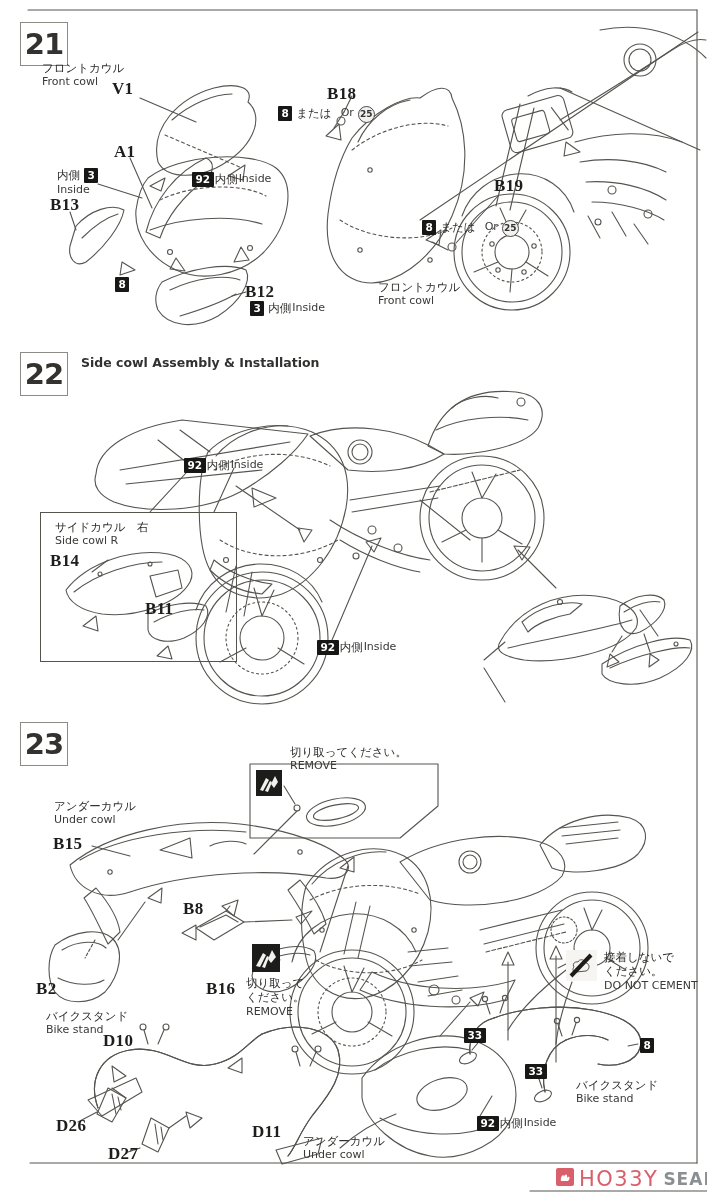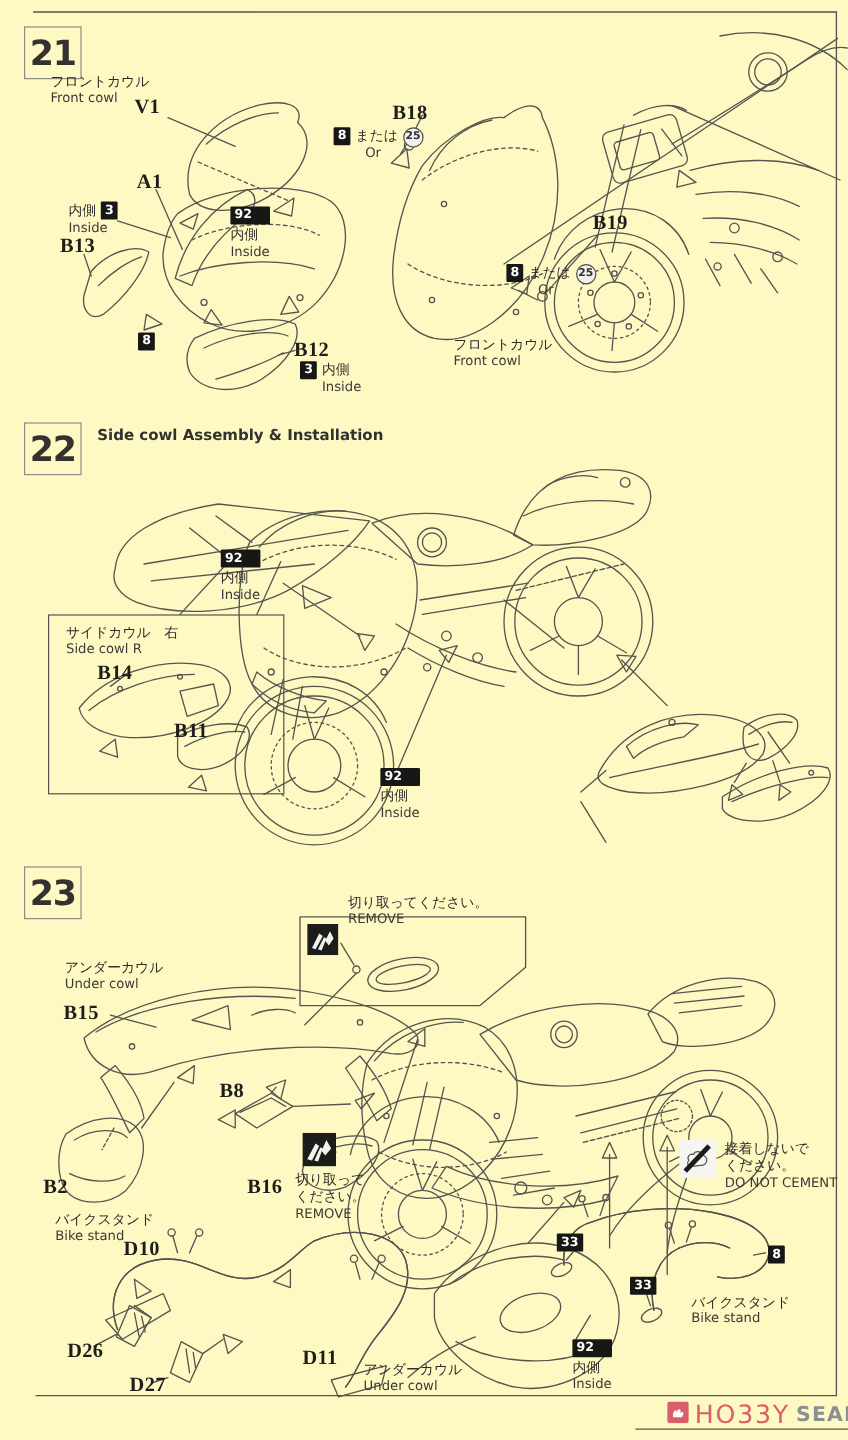--- a/index.html
+++ b/index.html
@@ -1,18 +1,18 @@
 <!DOCTYPE html>
 <html><head>
 <meta charset="utf-8">
 <style>
   html,body{margin:0;padding:0;background:#d8d7d4;}
   #page{
     position:relative;width:707px;height:1200px;margin:0 auto;
-    background:#fef9c3;overflow:hidden;
+    background:#ffffff;overflow:hidden;
     font-family:"DejaVu Sans","Liberation Sans",sans-serif;color:#2c2b29;
   }
   svg.art{position:absolute;left:0;top:0;}
   svg.art path,svg.art circle,svg.art rect,svg.art ellipse,svg.art line,svg.art polygon{
     stroke:#56544f;stroke-width:1.1;fill:none;stroke-linecap:round;stroke-linejoin:round;
   }
   .abs{position:absolute;}
   .step-head{position:absolute;display:flex;align-items:flex-start;}
   .step-num{width:46px;height:42px;border:1.5px solid #8d8b86;display:flex;align-items:center;
     justify-content:center;font-size:29px;font-weight:700;color:#333230;letter-spacing:-1px;}
@@ -21,21 +21,21 @@
   .st-en{font-size:12.5px;font-weight:600;color:#323130;margin-top:2px;}
   .part{position:absolute;font-weight:700;font-size:17px;color:#1d1d1b;letter-spacing:.3px;font-family:Liberation Serif, serif;}
   .lblgroup{position:absolute;line-height:1.25;}
   .jp{font-size:11.5px;color:#2c2b29;display:block;}
   .en{font-size:11px;color:#3a3937;display:block;}
   .chip{display:inline-block;background:#171716;color:#fff;font-size:10.5px;font-weight:700;
     padding:2px 3.5px;line-height:1;border-radius:1px;}
   .circ{display:inline-block;width:15px;height:15px;border:1.3px solid #4b4a46;border-radius:50%;
     font-size:9px;font-weight:600;color:#333;text-align:center;line-height:14px;background:#f2f1ee;}
   .row{display:flex;align-items:flex-start;gap:4px;}
-  .col{display:flex;flex-direction:column;gap:1px;}
+  .col{display:flex;flex-direction:row;gap:1px;}
   .inset{position:absolute;border:1.3px solid #55534e;}
   .iconbox{position:absolute;}
   .logo{position:absolute;display:flex;align-items:center;gap:5px;}
   .logo-hobby{font-size:21px;font-weight:400;color:#d9606b;letter-spacing:1.5px;}
   .logo-search{font-size:17px;font-weight:700;color:#8b8f92;letter-spacing:1px;}
 </style>
 </head>
 <body>
 
 <div id="page">
@@ -461,21 +461,21 @@
     <span class="chip">92</span>
     <span class="jp">内側</span>
     <span class="en">Inside</span>
   </div>
 
   <div class="inset" style="left:40px;top:512px;width:195px;height:148px">
     <div class="lblgroup" style="left:14px;top:7px">
       <span class="jp">サイドカウル　右</span>
       <span class="en">Side cowl R</span>
     </div>
-    <div class="part" style="left:40px;top:38px">B14</div>
+    <div class="part" style="left:9px;top:38px">B14</div>
     <div class="part" style="left:104px;top:86px">B11</div>
   </div>
 
   <div class="lblgroup col" style="left:317px;top:640px">
     <span class="chip">92</span>
     <span class="jp">内側</span>
     <span class="en">Inside</span>
   </div>
 
 

